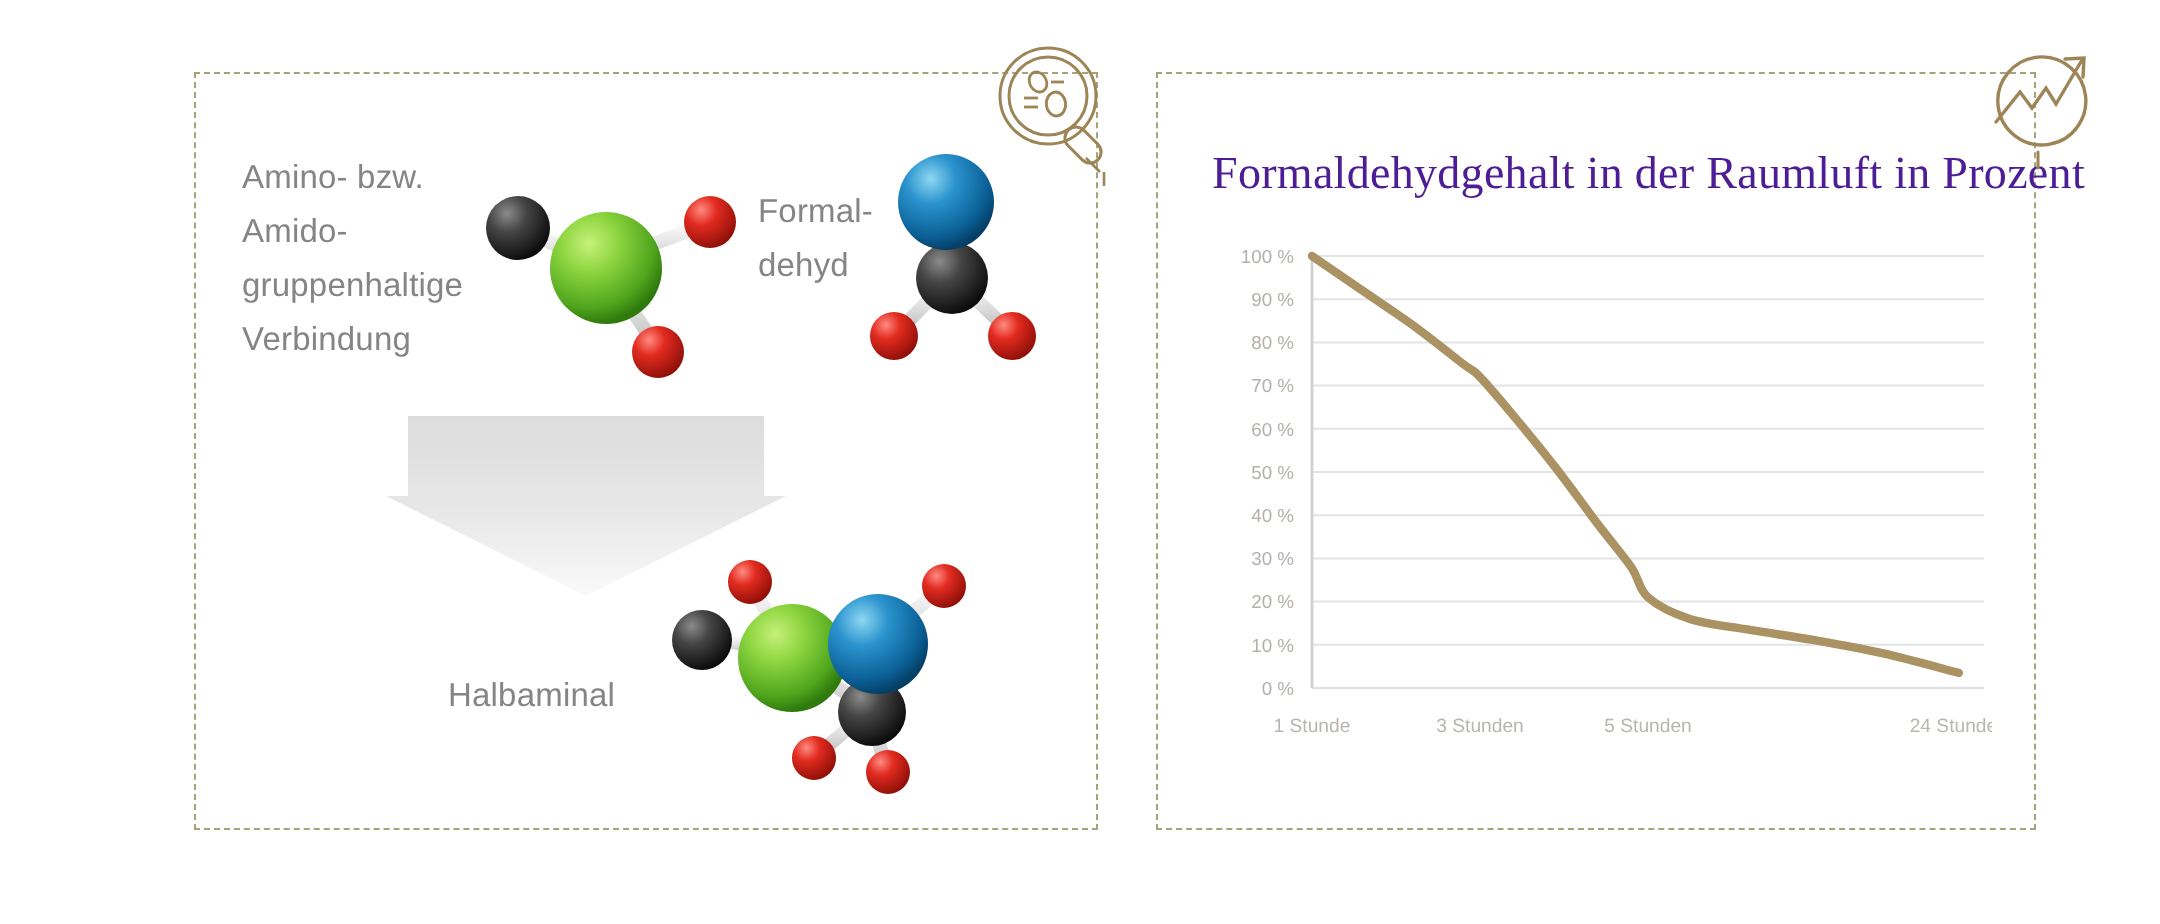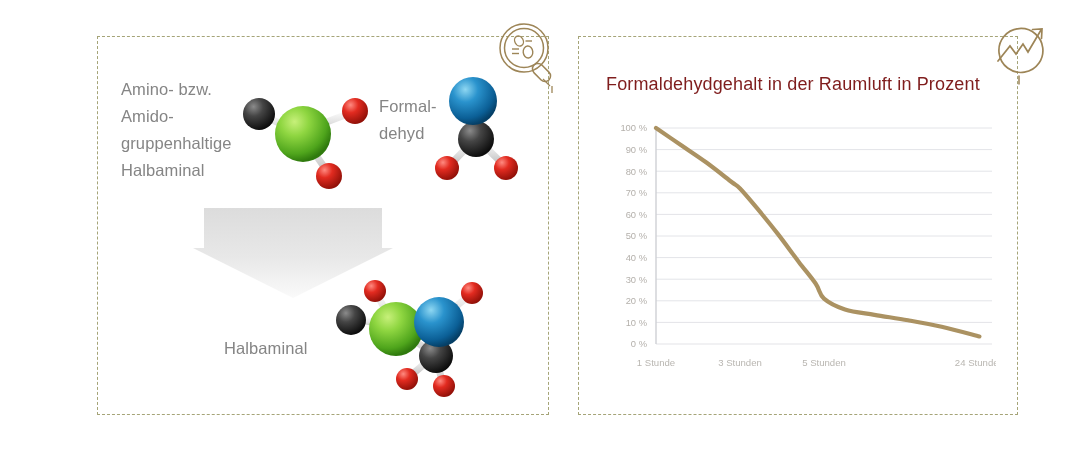--- a/index.html
+++ b/index.html
@@ -60,24 +60,25 @@
 
   
   .corner-icon { position: absolute; }
   #magnifier-icon-wrap { left: 497px; top: 22px; width: 68px; height: 72px; }
   #trend-icon-wrap     { left: 988px; top: 22px; width: 64px; height: 68px; }
 
   
   #chart-title {
     position: absolute;
     left: 606px; top: 74px;
-    color: #7f1d1d;
-    font-size: 18px;
+    color: #4c1d95;
+    font-size: 23px;
     letter-spacing: .15px;
     white-space: nowrap;
+    font-family: Liberation Serif, serif;
   }
   #chart-svg {
     position: absolute;
     left: 596px; top: 118px;
     width: 400px; height: 262px;
   }
   .ytick {
     fill: #b4b0ab;
     font-size: 9.4px;
     font-family: "Liberation Sans", sans-serif;
@@ -91,21 +92,21 @@
   }
 </style>
 </head>
 <body>
 
 <div class="panel" id="left-panel"></div>
 
 <div class="reactant-label" id="amino-label">Amino- bzw.
 Amido-
 gruppenhaltige
-Halbaminal</div>
+Verbindung</div>
 
 <div class="reactant-label" id="formaldehyde-label">Formal-
 dehyd</div>
 
 <div id="product-label">Halbaminal</div>
 
 <svg id="down-arrow" viewBox="0 0 202 90">
   <defs>
     <linearGradient id="argrad" x1="0" y1="0" x2="0" y2="1">
       <stop offset="0" stop-color="#dcdcdc"></stop>

